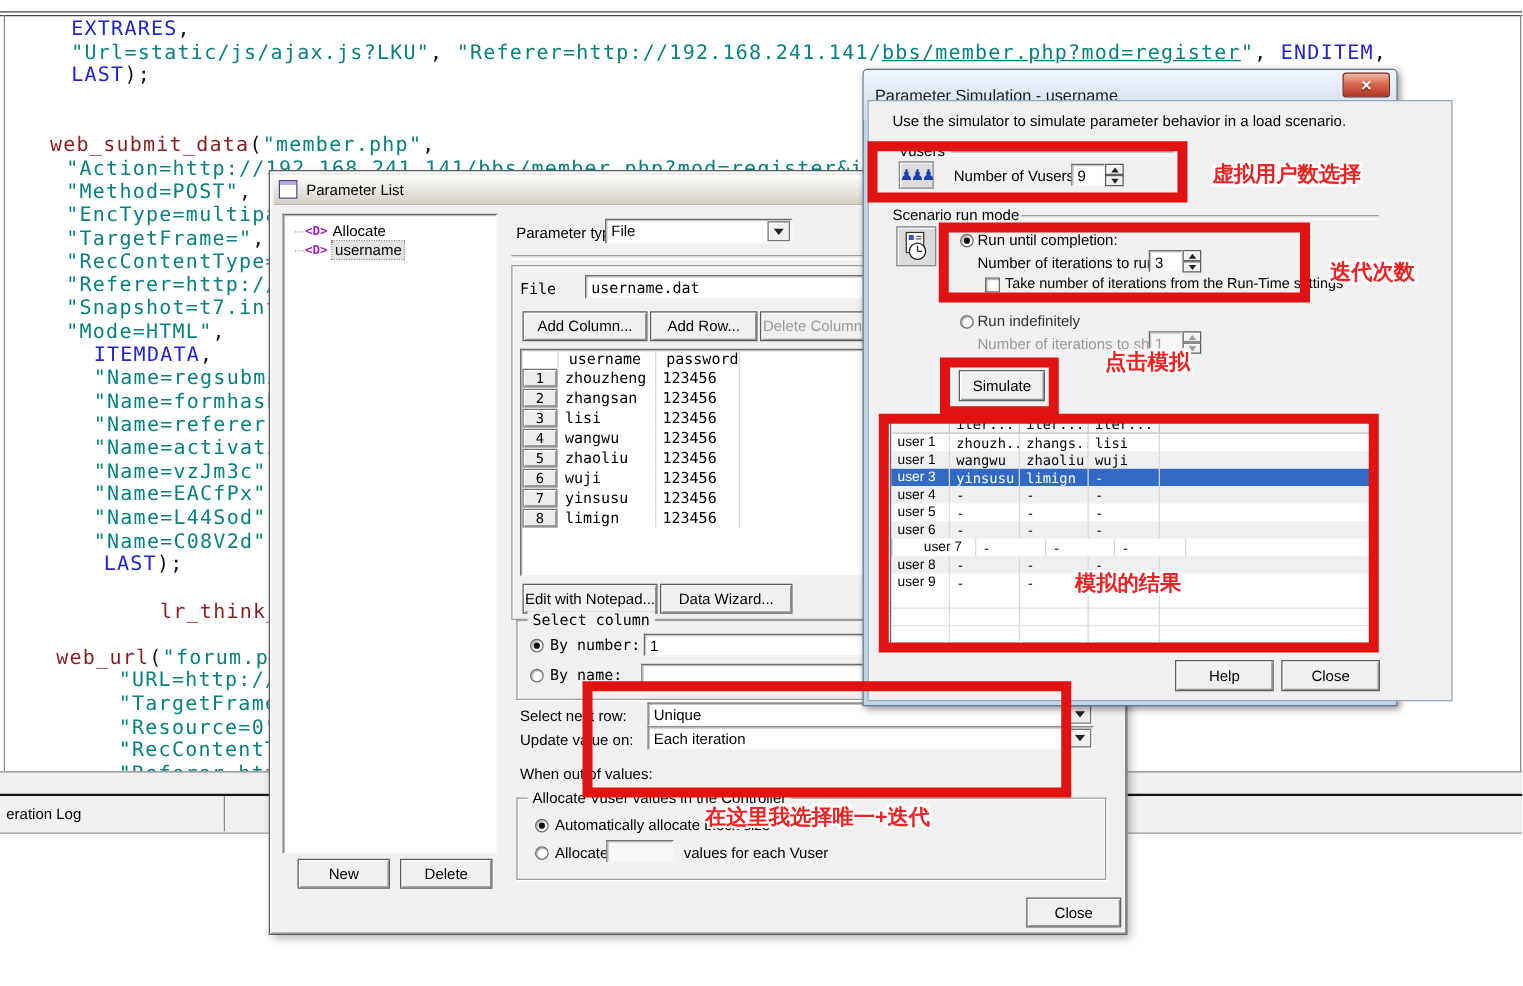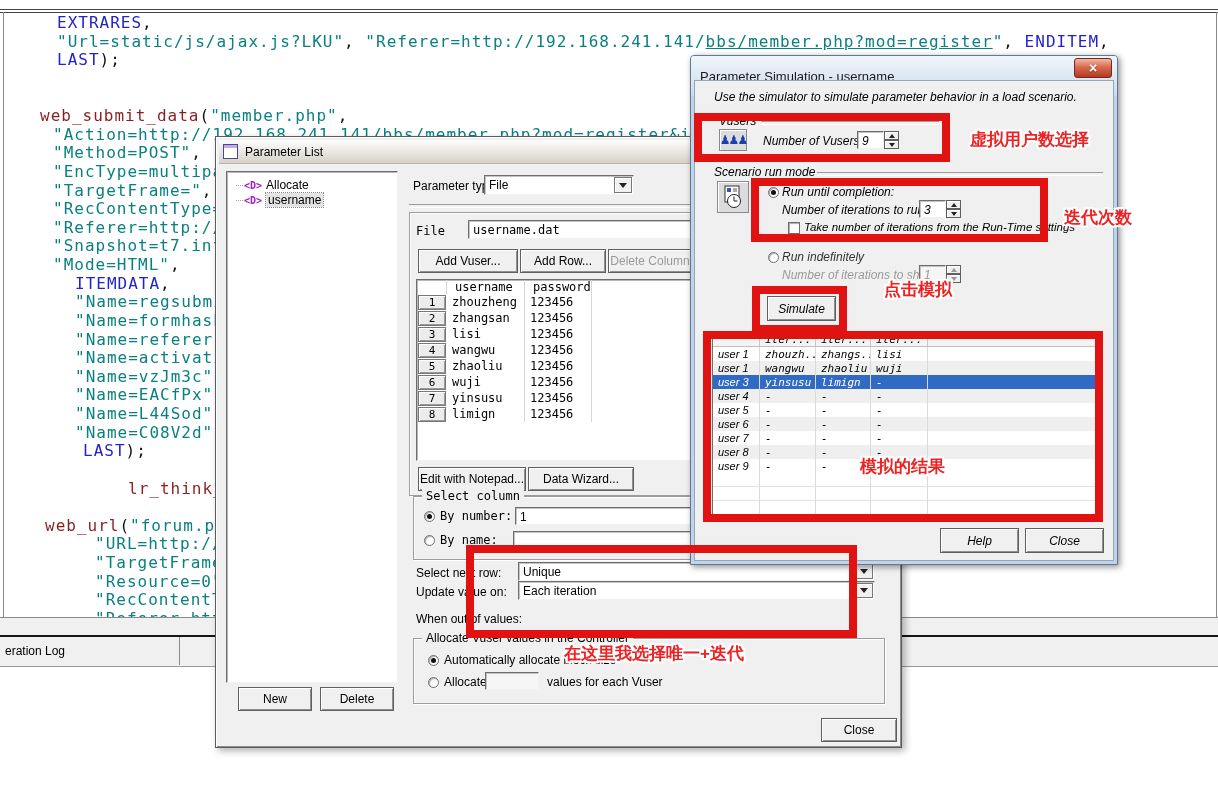--- a/index.html
+++ b/index.html
@@ -82,22 +82,22 @@
   .sim-dialog{position:absolute;left:690px;top:55px;width:428px;height:510px;background:#bfd4e8;
               border:1px solid #62788e;border-radius:4px 4px 0 0;z-index:20;
               box-shadow:2px 2px 6px rgba(0,0,0,.45);box-sizing:border-box;}
   .sim-title{position:absolute;left:0;top:0;right:0;height:40px;border-radius:3px 3px 0 0;
              background:linear-gradient(#f0f5fb,#cbdcee);display:flex;align-items:center;
              padding-left:9px;font-size:13px;color:#1a1a1a;}
   .sim-close{position:absolute;right:5px;top:2px;width:36px;height:18px;border-radius:3px;
              background:linear-gradient(#f0b9a8,#d96a50 45%,#b03a24);border:1px solid #73281a;
              color:#fff;font-weight:bold;font-size:14px;display:flex;align-items:center;justify-content:center;
              text-shadow:0 1px 1px rgba(0,0,0,.4);}
-  .sim-body{position:absolute;left:3px;top:24px;width:420px;height:481px;background:#f0f0f0;
-            border:1px solid #93a7ba;box-sizing:border-box;font-style:italic;}
+  .sim-body{position:absolute;left:3px;top:24px;width:468px;height:481px;background:#f0f0f0;
+            border:1px solid #93a7ba;box-sizing:border-box;}
   .sec-line{position:absolute;height:2px;border-top:1px solid #9c9c9c;border-bottom:1px solid #fff;}
   .icon-box{position:absolute;background:#dcdcdc;border:1px solid #8a8a8a;box-shadow:inset 1px 1px 0 #fff;
             display:flex;align-items:center;justify-content:center;}
   .pawns{font-family:"DejaVu Sans",sans-serif;color:#1b3fad;font-size:12px;letter-spacing:-2px;}
 
   .results{position:absolute;left:17px;top:251px;width:391px;height:187px;overflow:hidden;}
   .res-hrow{display:flex;background:#f4f4f4;}
   .res-hcell{height:14px;border-right:1px solid #c6c6c6;border-bottom:1px solid #c0c0c0;
              font-family:"DejaVu Sans Mono",monospace;font-size:11px;padding-left:5px;box-sizing:border-box;}
   .res-row{display:flex;}
@@ -191,21 +191,21 @@
           <div class="tri-d"></div>
         </div>
     </div>
 
     <div class="hr-etch" style="left:193px;top:67px;width:484px"></div>
     <div class="groupbox" style="left:193px;top:75px;width:486px;height:282px"></div>
 
     <div class="lab mono" style="left:200px;top:87px">File</div>
     <div class="field mono" style="left:252px;top:83px;width:428px;height:19px">username.dat</div>
 
-    <div class="cbtn" style="left:202px;top:112px;width:98px;height:22px">Add Vuser...</div>
+    <div class="cbtn" style="left:202px;top:112px;width:98px;height:22px">Add Column...</div>
     <div class="cbtn" style="left:304px;top:112px;width:84px;height:22px">Add Row...</div>
     <div class="cbtn dis" style="left:392px;top:112px;width:92px;height:22px">Delete Column...</div>
 
     <div class="pl-table sunken" id="pl-table">
         <div class="pt-hrow">
           <div class="pt-hcell" style="width: 30px;"></div>
           <div class="pt-hcell" style="width: 78px;">username</div>
           <div class="pt-hcell" style="width: 67px;">password</div>
           <div class="pt-hcell" style="width: 115px;"></div>
         </div>
@@ -413,21 +413,21 @@
             <div class="res-cell rc3 m">-</div>
             <div class="res-cell rc4 m"></div>
           </div>
           <div class="res-row" style="background: rgb(239, 239, 239);">
             <div class="res-cell rc0">user 6</div>
             <div class="res-cell rc1 m">-</div>
             <div class="res-cell rc2 m">-</div>
             <div class="res-cell rc3 m">-</div>
             <div class="res-cell rc4 m"></div>
           </div>
-          <div class="res-row" style="background: rgb(255, 255, 255);">
+          <div class="res-row" style="background: rgb(255, 255, 255); margin-left: 21px;">
             <div class="res-cell rc0">user 7</div>
             <div class="res-cell rc1 m">-</div>
             <div class="res-cell rc2 m">-</div>
             <div class="res-cell rc3 m">-</div>
             <div class="res-cell rc4 m"></div>
           </div>
           <div class="res-row" style="background: rgb(239, 239, 239);">
             <div class="res-cell rc0">user 8</div>
             <div class="res-cell rc1 m">-</div>
             <div class="res-cell rc2 m">-</div>

